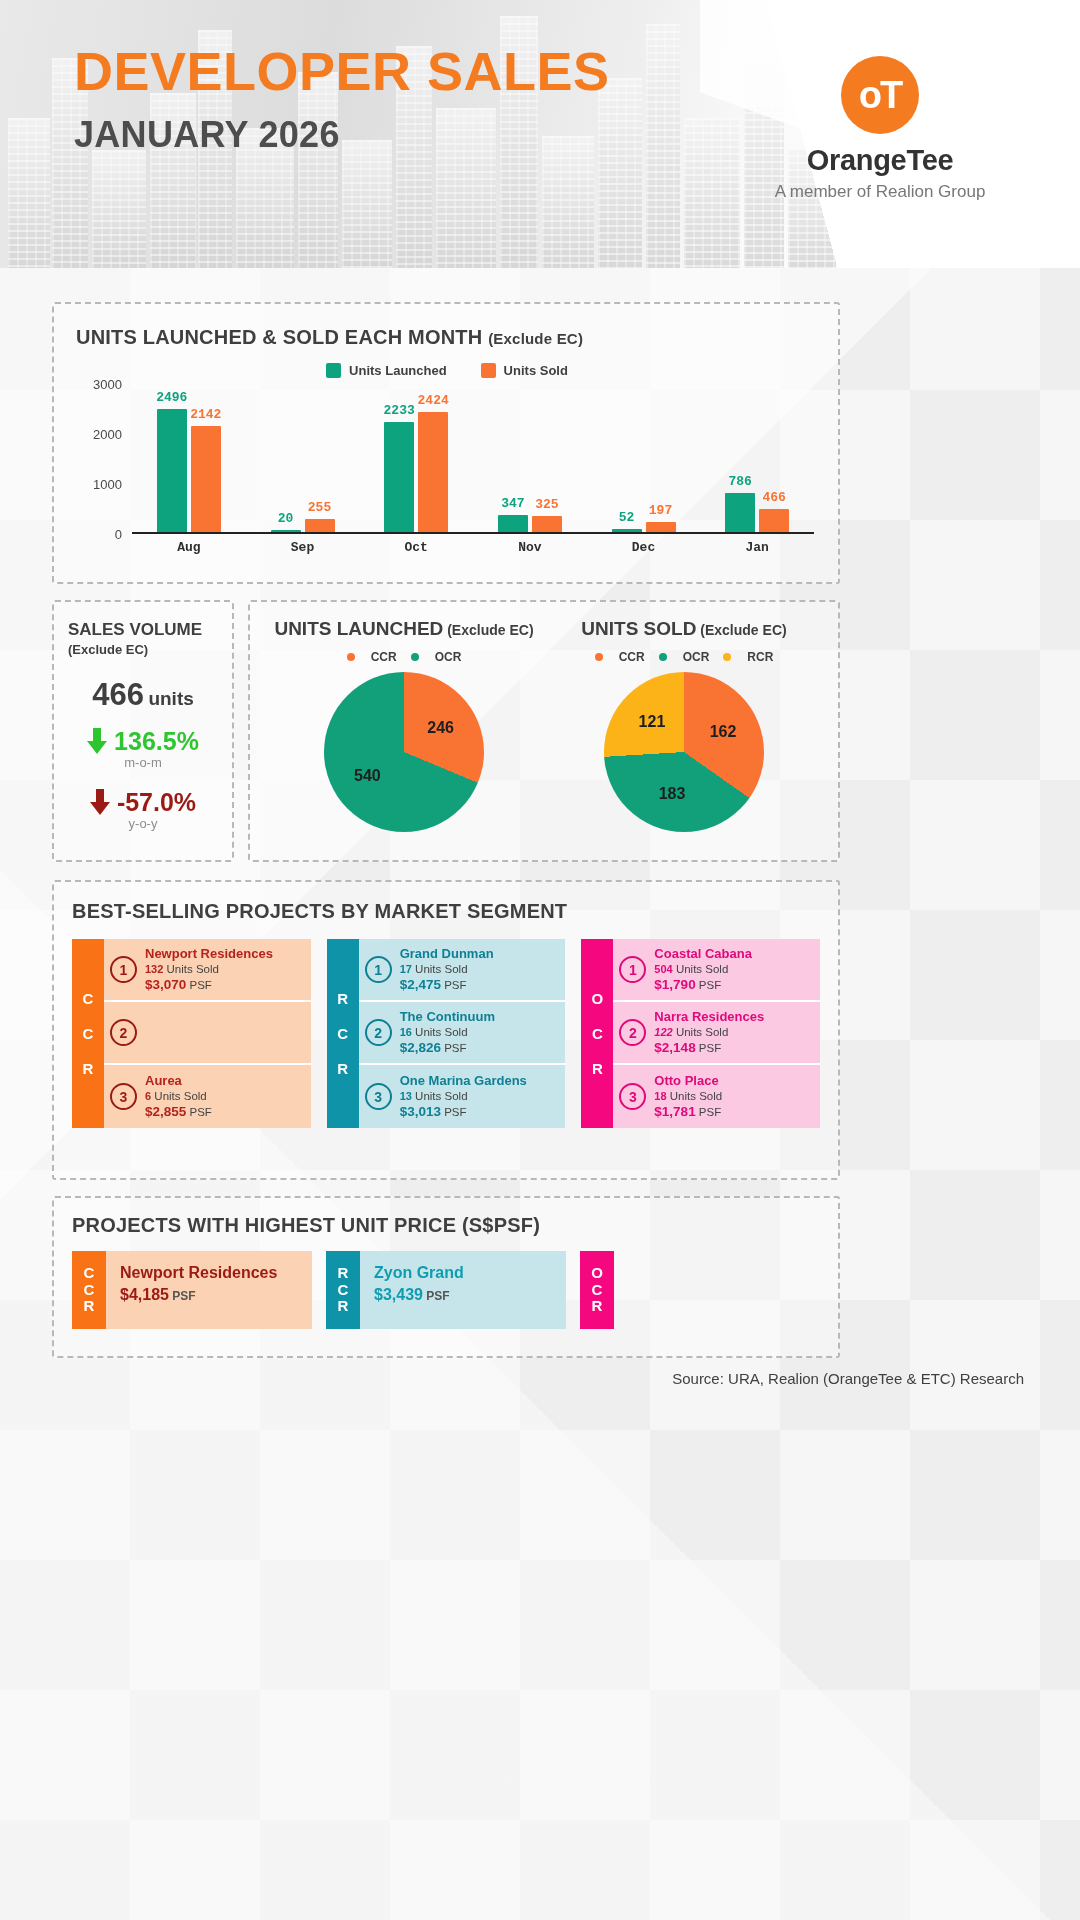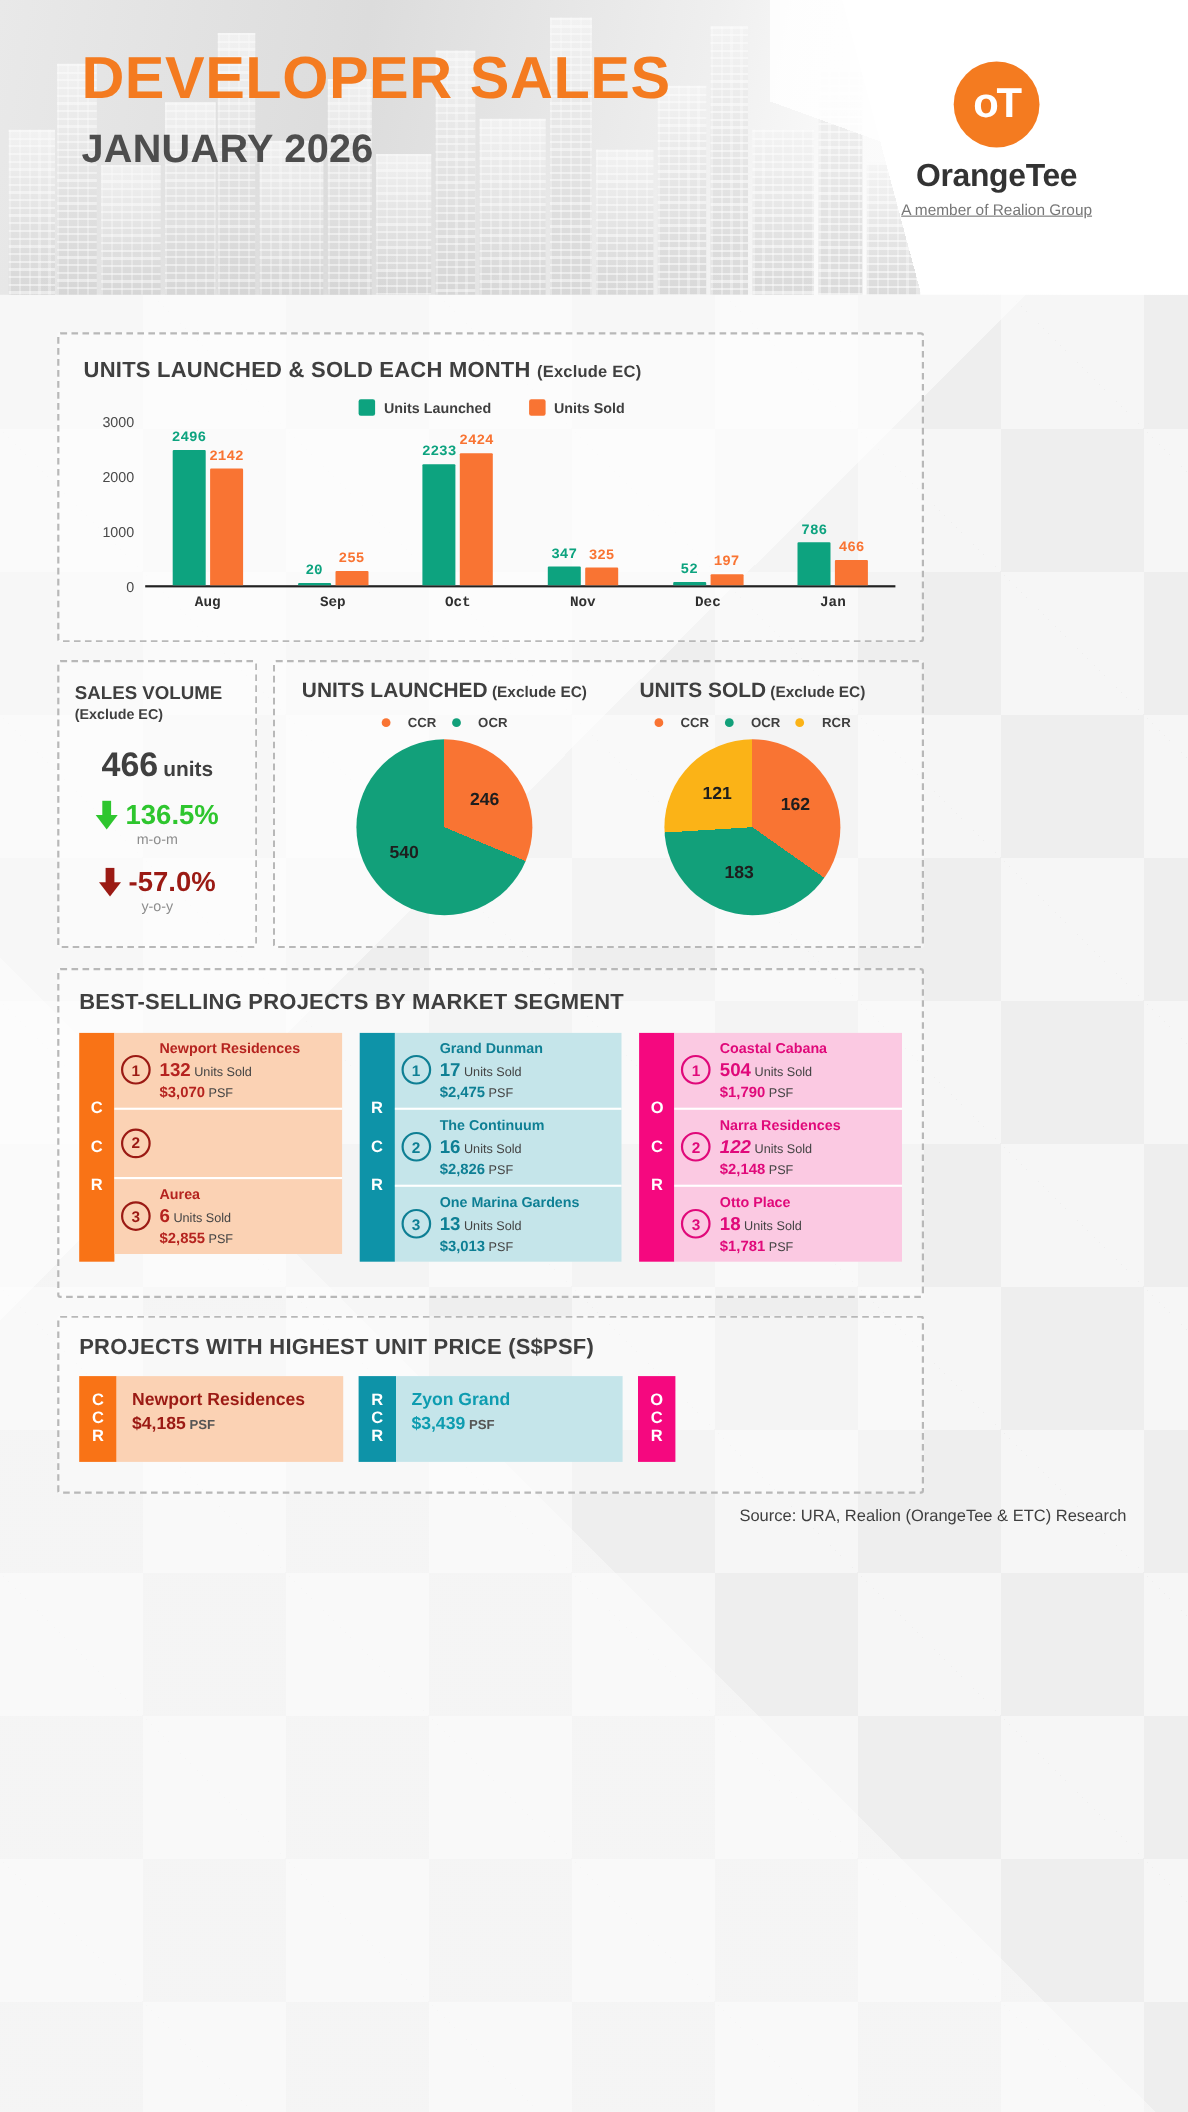--- a/index.html
+++ b/index.html
@@ -50,31 +50,31 @@
   .hdr-wedge2{
     position:absolute; top:0; right:150px; width:230px; height:268px;
     background:linear-gradient(200deg,rgba(255,255,255,.85) 0 50%,rgba(255,255,255,0) 50%);
   }
   .title-wrap{ position:absolute; left:74px; top:40px; z-index:5; }
   .t1, .t2 {
     color:#f47b20; font-size:54px; font-weight:bold; letter-spacing:.5px;
     line-height:1.18; font-family:"Liberation Sans", sans-serif;
   }
   .t3 { color:#4d4d4d; font-size:36px; font-weight:bold; margin-top:10px; letter-spacing:.3px;}
-  .logo-wrap{ position:absolute; right:64px; top:56px; text-align:center; z-index:5; width:220px;}
+  .logo-wrap{ position:absolute; right:90px; top:56px; text-align:center; z-index:5; width:220px;}
   .logo-circle{
     width:78px; height:78px; border-radius:50%; background:#f47b20;
     margin:0 auto 10px; position:relative;
   }
   .logo-mark{
     position:absolute; left:50%; top:50%; transform:translate(-50%,-50%);
     color:#fff; font-size:38px; font-weight:bold; letter-spacing:-2px; font-family:"Liberation Sans",sans-serif;
   }
   .logo-name{ font-size:29px; font-weight:bold; color:#333; letter-spacing:-.3px; }
-  .logo-sub{ font-size:14px; color:#777; margin-top:5px;text-decoration:underline; }
+  .logo-sub{ font-size:17px; color:#777; margin-top:5px; }
 
   
   .panel{
     position:relative;
     border:2px dashed #b8b8b8;
     border-radius:3px;
     background:rgba(255,255,255,.35);
   }
   .panel-title{
     font-size:20px; font-weight:bold; color:#3f3f3f; letter-spacing:.2px;
@@ -152,21 +152,21 @@
     border-bottom:2px solid #fff; min-height:63px;
   }
   .seg-row:last-child{ border-bottom:none; }
   .rank{
     width:27px; height:27px; flex:0 0 27px; border-radius:50%;
     display:flex; align-items:center; justify-content:center;
     font-size:14px; font-weight:bold;
   }
   .proj-name{ font-size:13px; font-weight:bold; line-height:1.15; }
   .proj-line{ font-size:11.5px; color:#444; margin-top:2px;}
-  .proj-line b{ font-size:17px; }
+  .proj-line b{ font-size:11px; }
   .proj-psf b{ font-size:13.5px; }
 
   
   #pricePanel{ position:absolute; left:52px; top:1196px; width:788px; height:162px; padding:16px 18px;}
   .price-cols{ display:flex; gap:14px; margin-top:14px;}
   .pcard{ flex:1; display:flex; height:78px; }
   .pcard-tab{
     width:34px; flex:0 0 34px; color:#fff; font-weight:bold; font-size:15px;
     display:flex; flex-direction:column; align-items:center; justify-content:center; line-height:1.12;
   }

